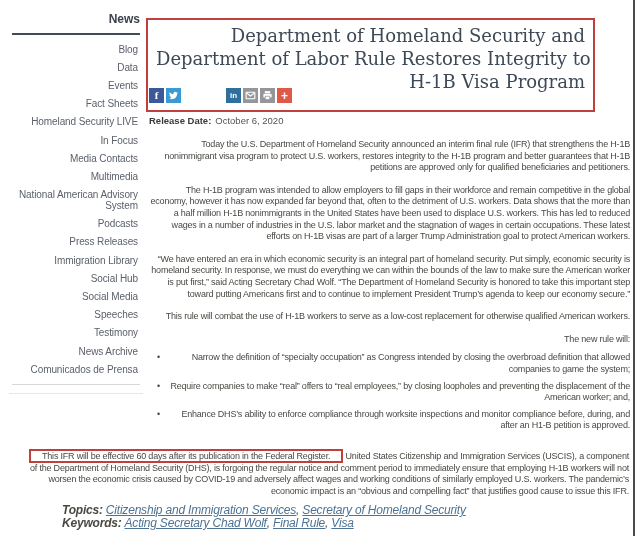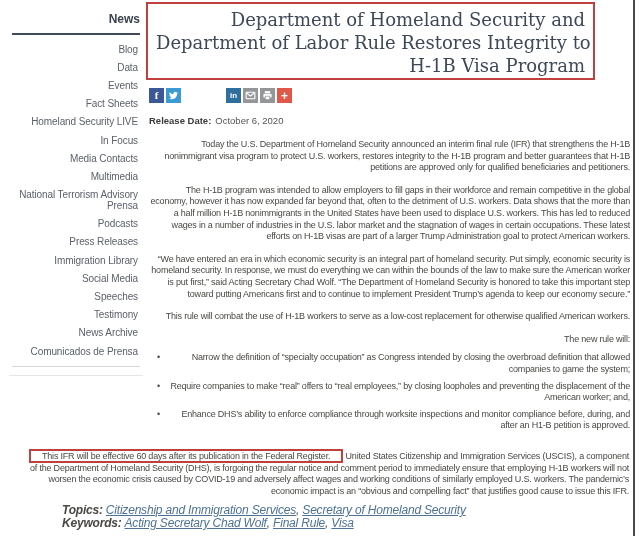--- a/index.html
+++ b/index.html
@@ -13,21 +13,21 @@
   
   .sidebar { position:absolute; left:12px; top:10px; width:128px; }
   .sidebar-title { font-size:12px; font-weight:bold; color:#39424d; letter-spacing:0; padding:2px 0 7px 2px; }
   .sidebar-rule { height:2px; background:#3f4a5a; margin-bottom:5px; }
   .sidebar-list { list-style:none; }
   .sidebar-list li { font-size:10px; color:#5b616b; padding:3.6px 2px; cursor:pointer; letter-spacing:-0.1px; }
   .sidebar-div1 { margin-top:6px; height:1px; background:#d8d8d8; }
   .sidebar-div2 { margin-top:8px; height:1px; background:#e7e7e7; margin-left:-3px; margin-right:-3px; }
 
   
-  .title-box { position:absolute; left:146px; top:2px; width:449px; height:78px;
+  .title-box { position:absolute; left:146px; top:18px; width:449px; height:94px;
                border:2px solid #c0403d; padding:4px 8px; overflow:hidden; }
   .title-box .tl { display:block; white-space:nowrap;
                    font-family:"DejaVu Serif","Liberation Serif",serif;
                    font-weight:400; font-size:18px; line-height:23px; color:#3d4956; }
 
   
   .social-row { position:absolute; left:149px; top:88px; display:flex; gap:2px; }
   .si { width:15px; height:15px; display:flex; align-items:center; justify-content:center;
         cursor:pointer; text-decoration:none; }
   .si span { color:#fff; font-weight:bold; line-height:1; }
@@ -72,24 +72,25 @@
     <div class="sidebar-rule"></div>
     <ul class="sidebar-list">
       <li>Blog</li>
       <li>Data</li>
       <li>Events</li>
       <li>Fact Sheets</li>
       <li>Homeland Security LIVE</li>
       <li>In Focus</li>
       <li>Media Contacts</li>
       <li>Multimedia</li>
-      <li>National Terrorism Advisory Prensa</li>
+      <li>National American Advisory System</li>
       <li>Podcasts</li>
       <li>Press Releases</li>
       <li>Immigration Library</li>
+      <li>Social Hub</li>
       <li>Social Media</li>
       <li>Speeches</li>
       <li>Testimony</li>
       <li>News Archive</li>
       <li>Comunicados de Prensa</li>
     </ul>
     <div class="sidebar-div1"></div>
     <div class="sidebar-div2"></div>
   </aside>
 

